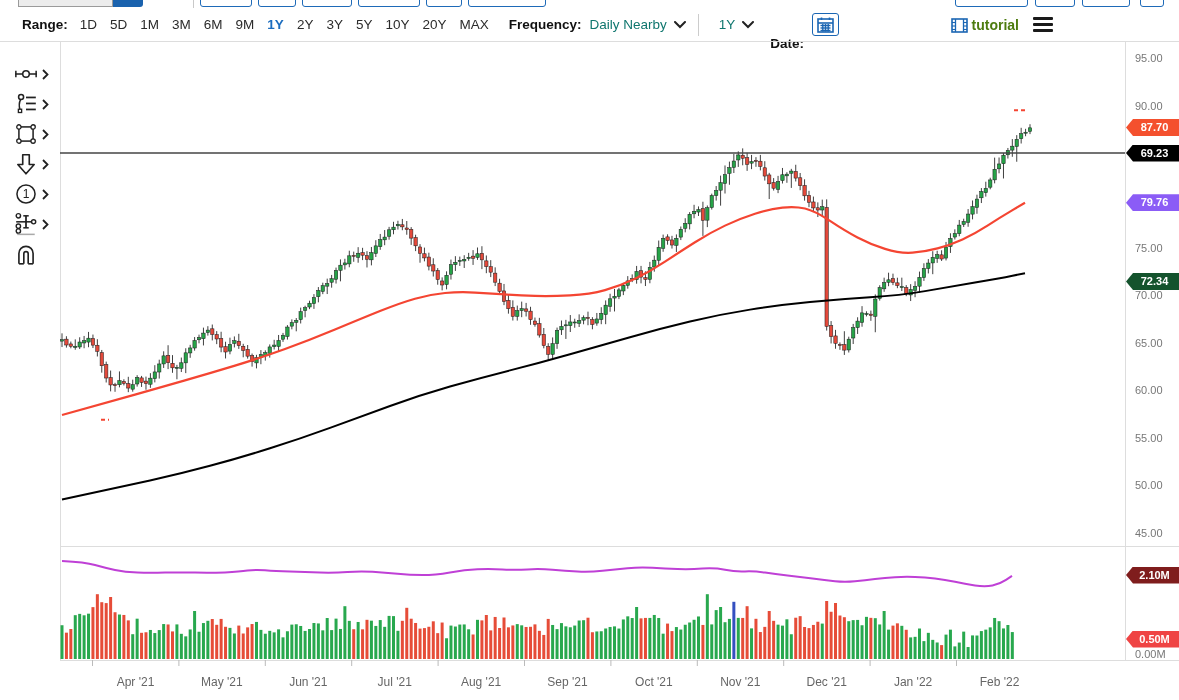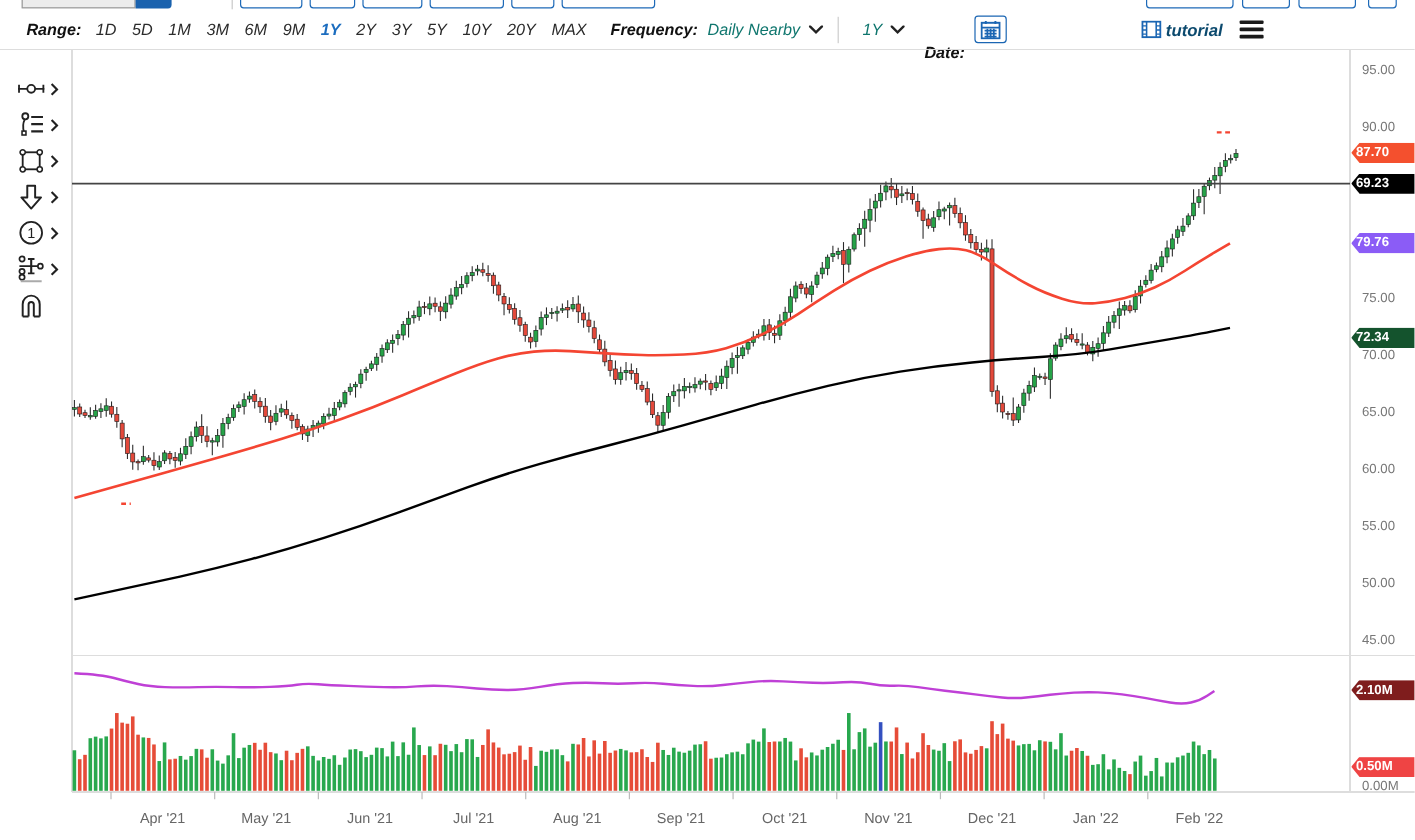--- a/index.html
+++ b/index.html
@@ -8,49 +8,49 @@
 
   
   #top-partial{position:absolute;left:0;top:0;width:1179px;height:8px;overflow:hidden;}
   .pbtn{position:absolute;top:-8px;height:15px;border:1.5px solid #1e6ab8;border-radius:3px;background:#fff;box-sizing:border-box;}
   .pinput{position:absolute;top:-8px;height:15px;border:1px solid #9a9a9a;background:#ececec;box-sizing:border-box;}
   .psolid{position:absolute;top:-8px;height:15px;background:#1a62ae;border-radius:0 3px 3px 0;}
   .psep{position:absolute;top:0;width:1px;height:8px;background:#c9c9c9;}
 
   
   #toolbar{position:absolute;left:0;top:8px;width:1064px;height:33px;display:flex;align-items:center;
-           font-size:13.5px;color:#2b2b2b;font-style:italic;}
+           font-size:13.5px;color:#2b2b2b;}
   #toolbar .lbl{font-weight:bold;color:#111;}
   #range-label{margin-left:22px;margin-right:12px;}
   #range-options{display:flex;gap:13px;align-items:center;}
   .ropt{color:#2b2b2b;cursor:pointer;}
   .ropt.sel{color:#1c6dbf;font-weight:bold;}
   #freq-label{margin-left:20px;}
   .ddval{margin-left:8px;color:#0f766e;cursor:pointer;display:inline-flex;align-items:center;gap:7px;}
   .vsep{width:1px;height:22px;background:#ccc;margin:0 12px;}
   #date-label{margin-left:16px;margin-right:8px;margin-top:38px;}
   #date-btn{width:27px;height:23px;border:1px solid #1b66b3;border-radius:3px;background:#fff;
             display:inline-flex;align-items:center;justify-content:center;padding:0;cursor:pointer;}
   #toolbar-right{position:absolute;right:11px;top:0;height:33px;display:flex;align-items:center;gap:8px;}
-  #tutorial-link{color:#0c4a6e;font-weight:bold;font-size:14px;cursor:pointer;display:inline-flex;align-items:center;gap:4px;padding-left:16px;}
+  #tutorial-link{color:#4d7c0f;font-weight:bold;font-size:14px;cursor:pointer;display:inline-flex;align-items:flex-end;gap:4px;padding-left:16px;}
   #hamburger{width:20px;height:15px;display:flex;flex-direction:column;justify-content:space-between;cursor:pointer;margin-left:6px;}
   #hamburger span{display:block;height:3px;background:#1a1a1a;border-radius:1px;}
 
   
   #sidebar{position:absolute;left:14px;top:59px;width:46px;}
   .tool-row{position:absolute;left:0;width:46px;height:26px;display:flex;align-items:center;cursor:pointer;}
   .tool-ic{width:24px;height:24px;}
   .tool-ch{margin-left:4px;display:flex;align-items:center;}
 
   
   #chart-wrap{position:absolute;left:0;top:0;width:1179px;height:700px;}
   #chart{position:absolute;left:0;top:0;}
   #badges{position:absolute;left:0;top:0;width:1179px;height:700px;pointer-events:none;}
   .badge{position:absolute;left:1126px;width:53px;height:17px;line-height:17px;color:#fff;
-         font-size:11px;font-weight:bold;text-align:left;padding-left:4px;box-sizing:border-box;
+         font-size:11px;font-weight:bold;text-align:center;padding-left:4px;box-sizing:border-box;
          clip-path:polygon(0 50%,7px 0,100% 0,100% 100%,7px 100%);}
 </style>
 </head>
 <body>
 
 <div id="app">
 
   <div id="top-partial">
     <div class="pinput" style="left:18px;width:95px;"></div>
     <div class="psolid" style="left:113px;width:30px;"></div>

